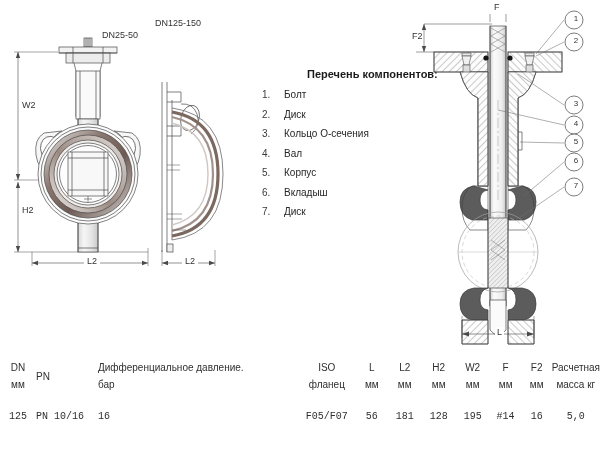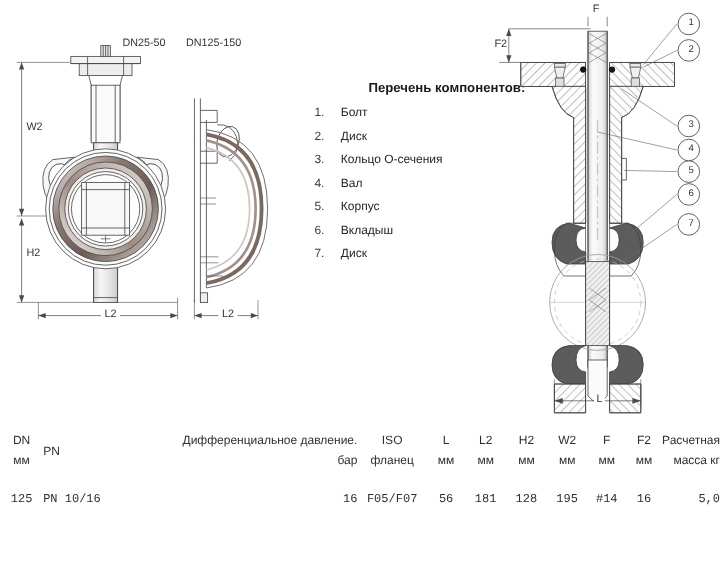--- a/index.html
+++ b/index.html
@@ -29,29 +29,29 @@
   #spec-table{position:absolute;left:0px;top:360px;width:567px;}
   #spec-table table{border-collapse:collapse;width:600px;font-size:10px;color:#2f2f2f;}
   #spec-table th{font-weight:normal;padding:0;vertical-align:top;line-height:1.65;}
   #spec-table td{padding:0;line-height:1.0;}
   #spec-table thead tr{height:44px;}
   #spec-table tbody tr{height:26px;font-family:Liberation Mono, monospace;}
   .th2{display:block;}
   .th-mid{padding-top:9px !important;}
   .c-dn{width:36px;text-align:center;}
   .c-pn{width:62px;text-align:left;}
-  .c-dp{width:200px;text-align:right;}
+  .c-dp{width:200px;text-align:left;}
   .c-iso{width:58px;text-align:center;}
   .c-l{width:32px;text-align:center;}
   .c-l2{width:34px;text-align:center;}
   .c-h2{width:34px;text-align:center;}
   .c-w2{width:34px;text-align:center;}
   .c-f{width:32px;text-align:center;}
   .c-f2{width:30px;text-align:center;}
-  .c-ms{width:auto;text-align:right;}
+  .c-ms{width:auto;text-align:center;}
 
   
   svg{display:block;}
   .vec{position:absolute;}
 </style>
 </head>
 <body>
 
 <div class="sheet">
 
@@ -163,21 +163,21 @@
       <line x1="167" y1="165" x2="180" y2="165" stroke-width="0.5"></line>
       <line x1="167" y1="170" x2="180" y2="170" stroke-width="0.5"></line>
       <line x1="167" y1="214" x2="182" y2="214" stroke-width="0.5"></line>
       <line x1="167" y1="219" x2="182" y2="219" stroke-width="0.5"></line>
       <line x1="172" y1="230" x2="186" y2="230" stroke-width="0.5"></line>
       <rect x="167" y="244" width="6" height="8" fill="#efefef"></rect>
     </g>
   </svg>
 
   <div class="lbl" style="left:102px;top:30px;">DN25-50</div>
-  <div class="lbl" style="left:155px;top:30px;">DN125-150</div>
+  <div class="lbl" style="left:155px;top:18px;">DN125-150</div>
   <div class="lbl" style="left:22px;top:100px;">W2</div>
   <div class="lbl" style="left:22px;top:205px;">H2</div>
   <div class="lbl" style="left:84px;top:256px;background:#fff;padding:0 3px;">L2</div>
   <div class="lbl" style="left:182px;top:256px;background:#fff;padding:0 3px;">L2</div>
 
   <div id="components">
     <div class="title">Перечень компонентов:</div>
     <ol>
       <li>
         <span class="num">1.</span>

